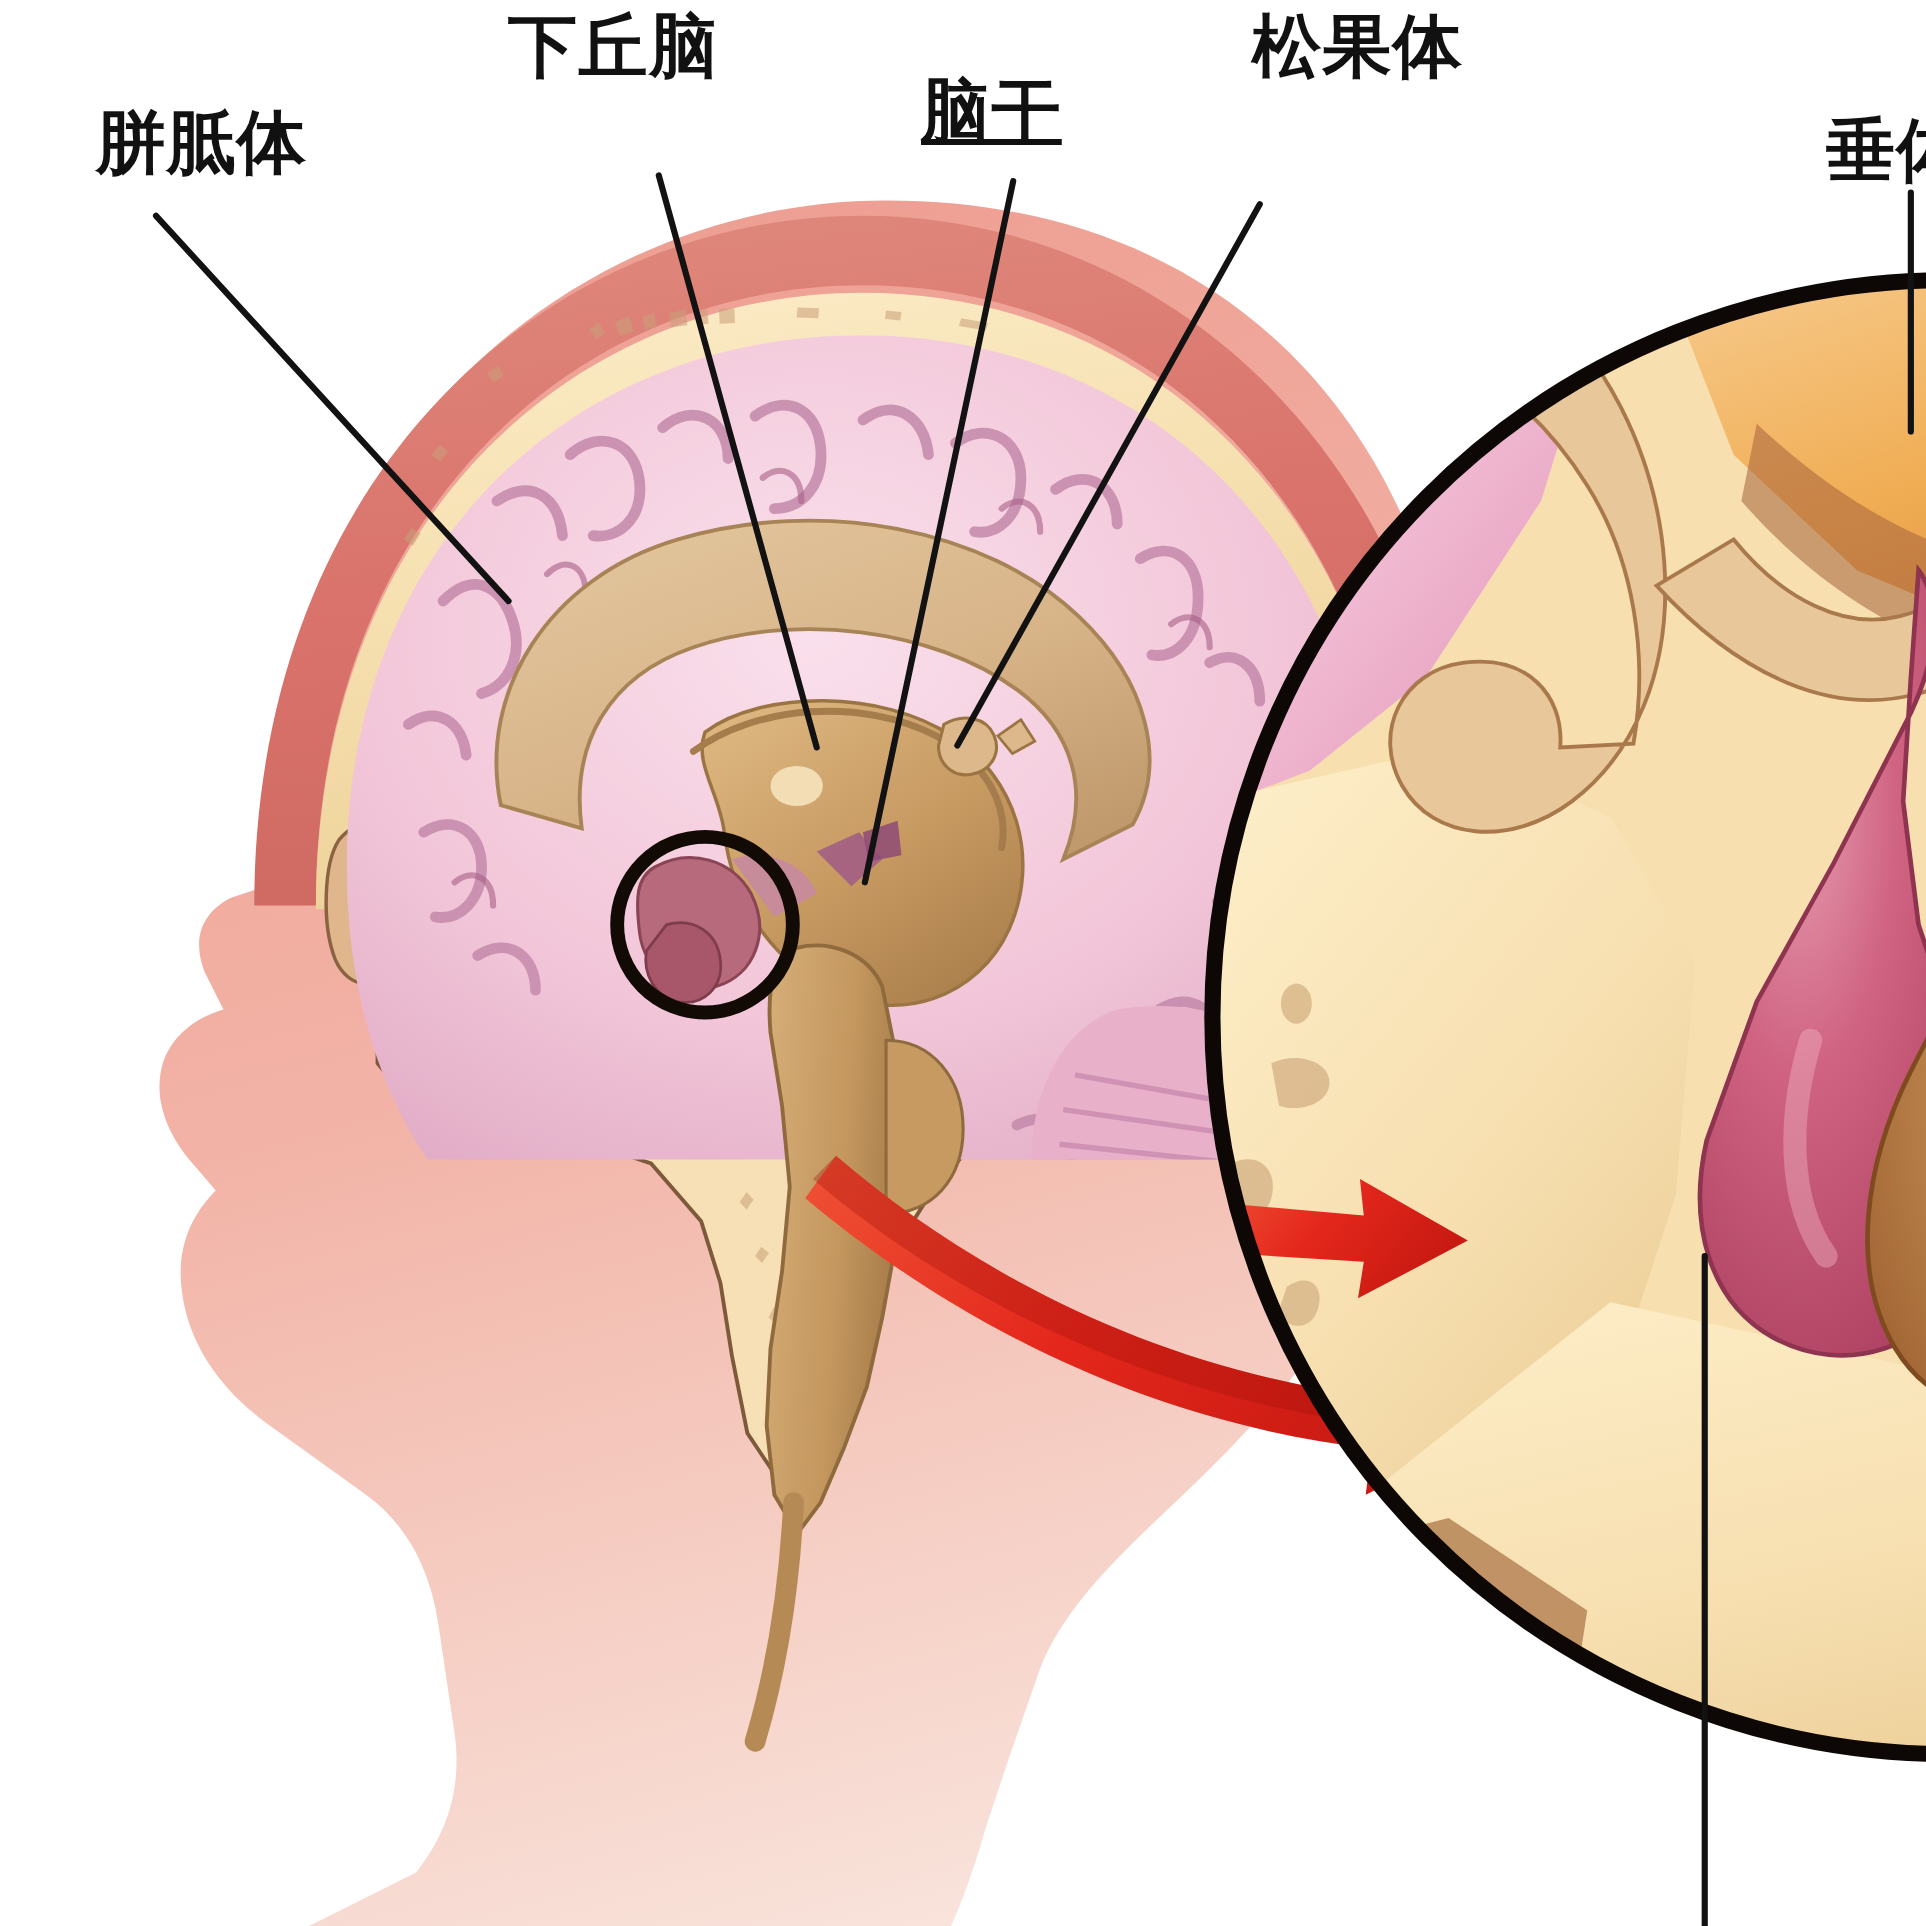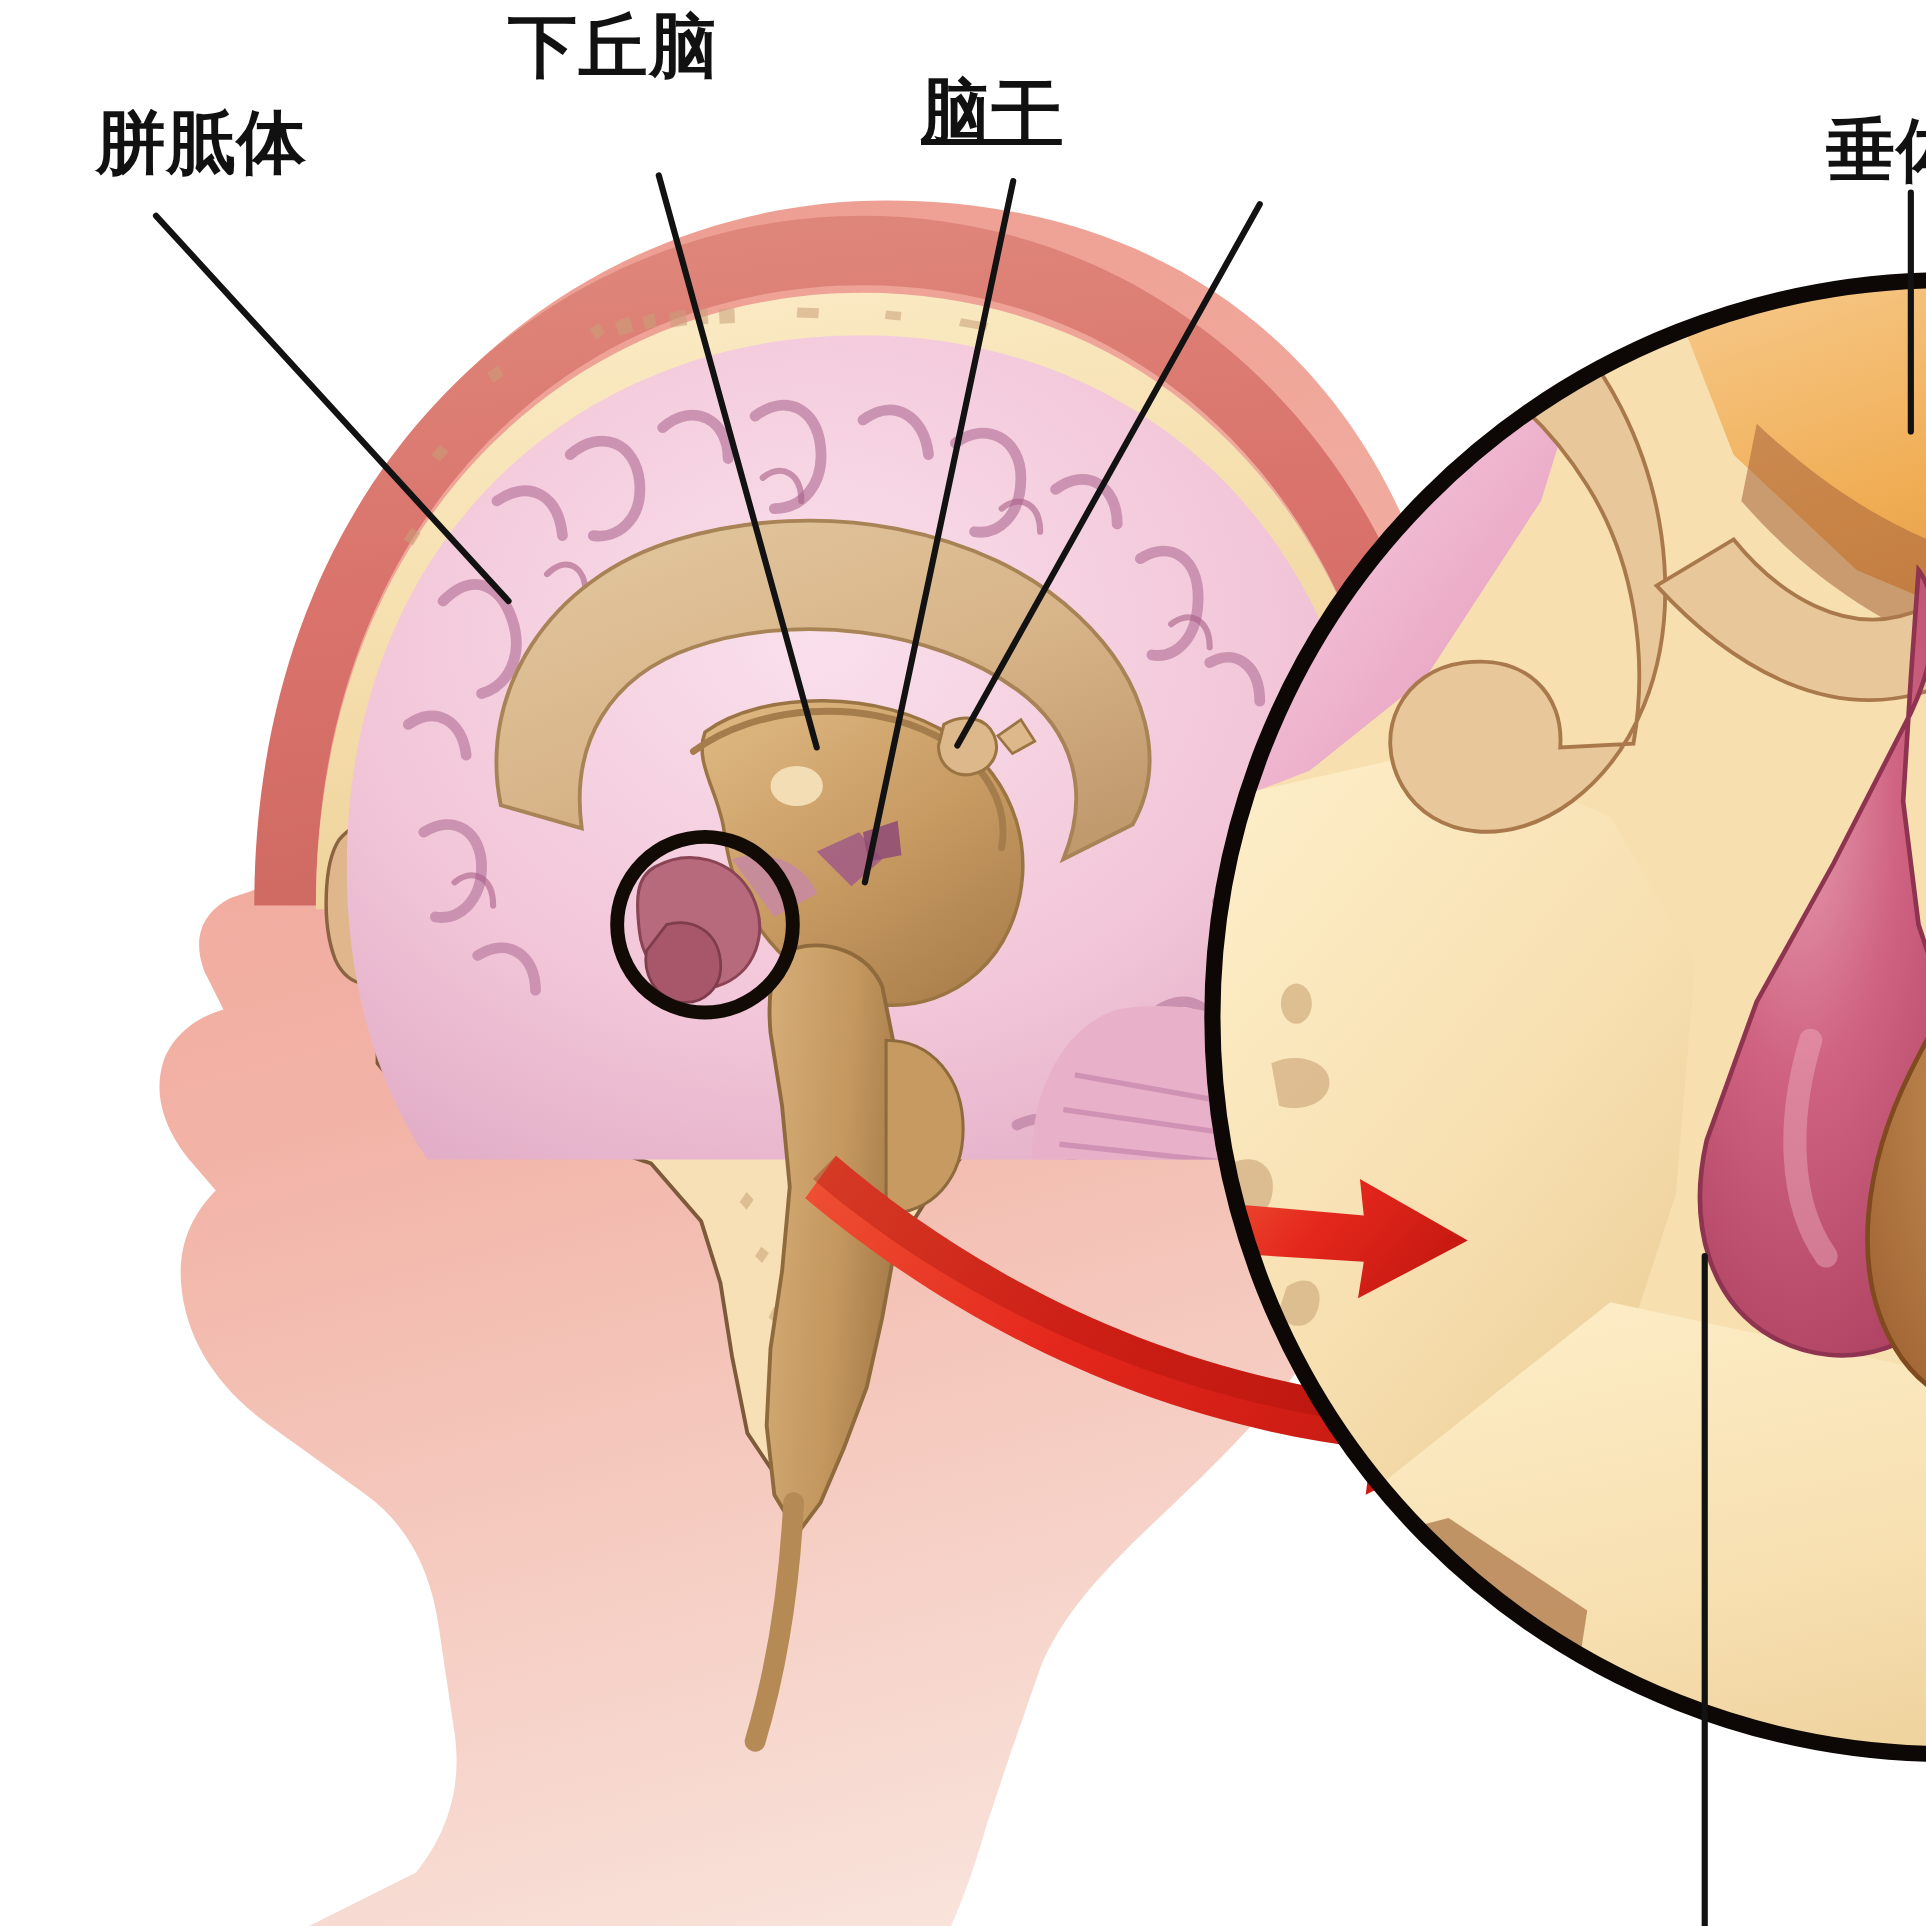--- a/index.html
+++ b/index.html
@@ -486,17 +486,18 @@
       <line x1="5250" y1="3320" x2="5975" y2="5020"></line>
     </g>
   </svg>
 
   <div class="lbl big" style="left:96px;top:104px;">胼胝体</div>
 
   <div class="lbl big" style="left:508px;top:7.7px;">下丘脑</div>
 
   <div class="lbl big" style="left:921px;top:73px;text-decoration:underline;">脑干</div>
 
+  <div class="lbl big" style="left:1252px;top:7.7px;">松果体</div>
 
   <div class="lbl big" style="left:1826px;top:112px;">垂体</div>
 
 </div>
 
 
 </body></html>

